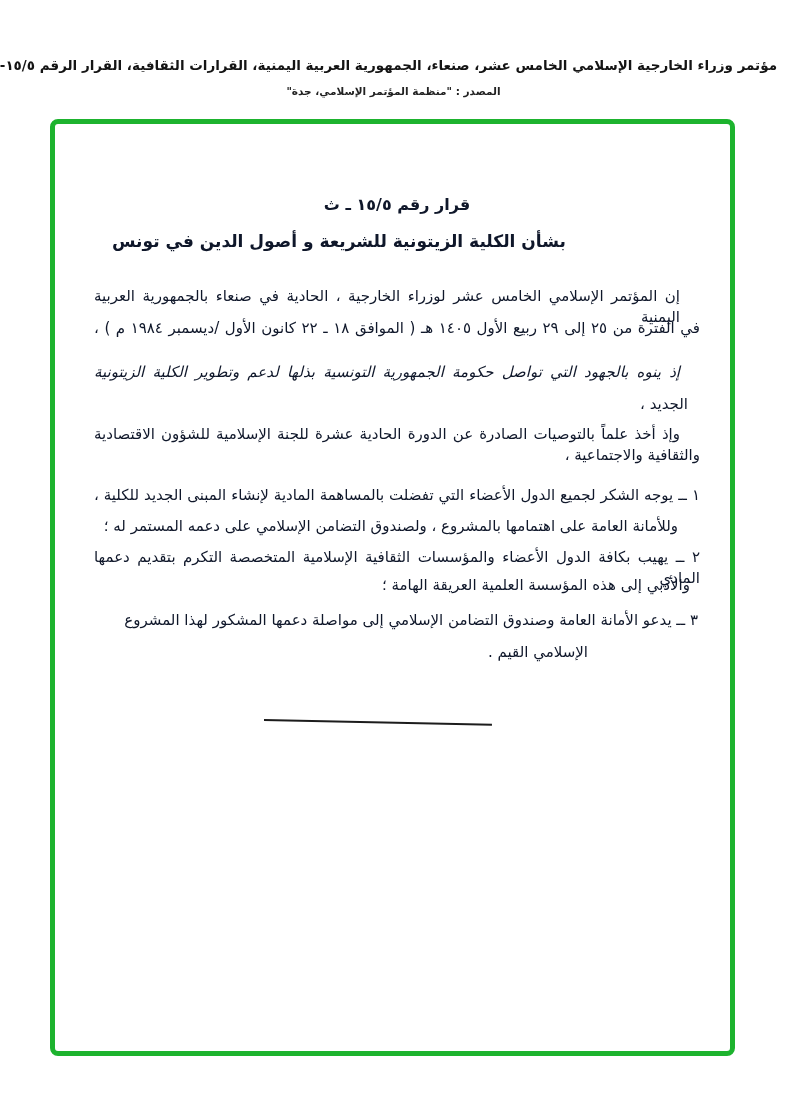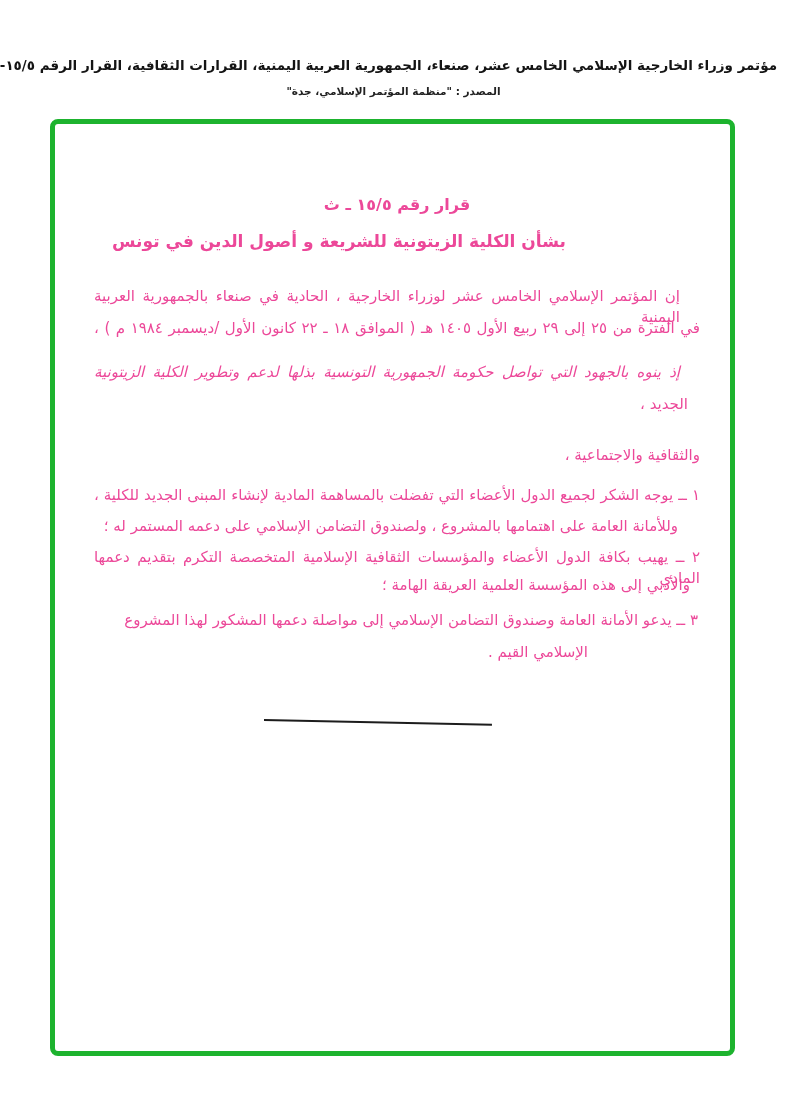--- a/index.html
+++ b/index.html
@@ -29,21 +29,21 @@
     width:685px;height:937px;
     box-sizing:border-box;
     border:5px solid #1db32e;
     border-radius:8px;
     background:transparent;
   }
   
   .t-line{
     position:absolute;right:87px;width:606px;
     direction:rtl;font-size:15px;line-height:21px;
-    color:#ec4899;
+    color:#0f172a;
   }
   .jt{text-align:justify;text-align-last:justify;}
   .rt{text-align:right;white-space:nowrap;}
   .ttl{top:194px;text-align:center;font-weight:bold;font-size:16px;}
   .subj{top:231px;text-align:center;font-weight:bold;font-size:17px;transform:translateX(-58px);}
   .ind{padding-right:20px;box-sizing:border-box;}
   .p0l1{top:286px;}
   .p0l2{top:318px;}
   .p1l1{top:362px;font-style:italic;}
   .p1l2{top:394px;padding-right:12px;box-sizing:border-box;}
@@ -75,20 +75,21 @@
   <div class="t-line ttl">قرار رقم ١٥/٥ ـ ث</div>
 
   <div class="t-line subj">بشأن الكلية الزيتونية للشريعة و أصول الدين في تونس</div>
 
   <div class="t-line jt ind p0l1">إن المؤتمر الإسلامي الخامس عشر لوزراء الخارجية ، الحادية في صنعاء بالجمهورية العربية اليمنية</div>
   <div class="t-line jt p0l2">في الفترة من ٢٥ إلى ٢٩ ربيع الأول ١٤٠٥ هـ ( الموافق ١٨ ـ ٢٢ كانون الأول /ديسمبر ١٩٨٤ م ) ،</div>
 
   <div class="t-line jt ind p1l1">إذ ينوه بالجهود التي تواصل حكومة الجمهورية التونسية بذلها لدعم وتطوير الكلية الزيتونية</div>
   <div class="t-line rt p1l2">الجديد ،</div>
 
+  <div class="t-line jt ind p2l1">وإذ أخذ علماً بالتوصيات الصادرة عن الدورة الحادية عشرة للجنة الإسلامية للشؤون الاقتصادية</div>
   <div class="t-line rt p2l2">والثقافية والاجتماعية ،</div>
 
   <div class="t-line jt i0l1">١ ــ يوجه الشكر لجميع الدول الأعضاء التي تفضلت بالمساهمة المادية لإنشاء المبنى الجديد للكلية ،</div>
   <div class="t-line rt i0l2">وللأمانة العامة على اهتمامها بالمشروع ، ولصندوق التضامن الإسلامي على دعمه المستمر له ؛</div>
 
   <div class="t-line jt i1l1">٢ ــ يهيب بكافة الدول الأعضاء والمؤسسات الثقافية الإسلامية المتخصصة التكرم بتقديم دعمها المادي</div>
   <div class="t-line rt i1l2">والأدبي إلى هذه المؤسسة العلمية العريقة الهامة ؛</div>
 
   <div class="t-line rt i2l1">٣ ــ يدعو الأمانة العامة وصندوق التضامن الإسلامي إلى مواصلة دعمها المشكور لهذا المشروع</div>
   <div class="t-line rt i2l2">الإسلامي القيم .</div>

